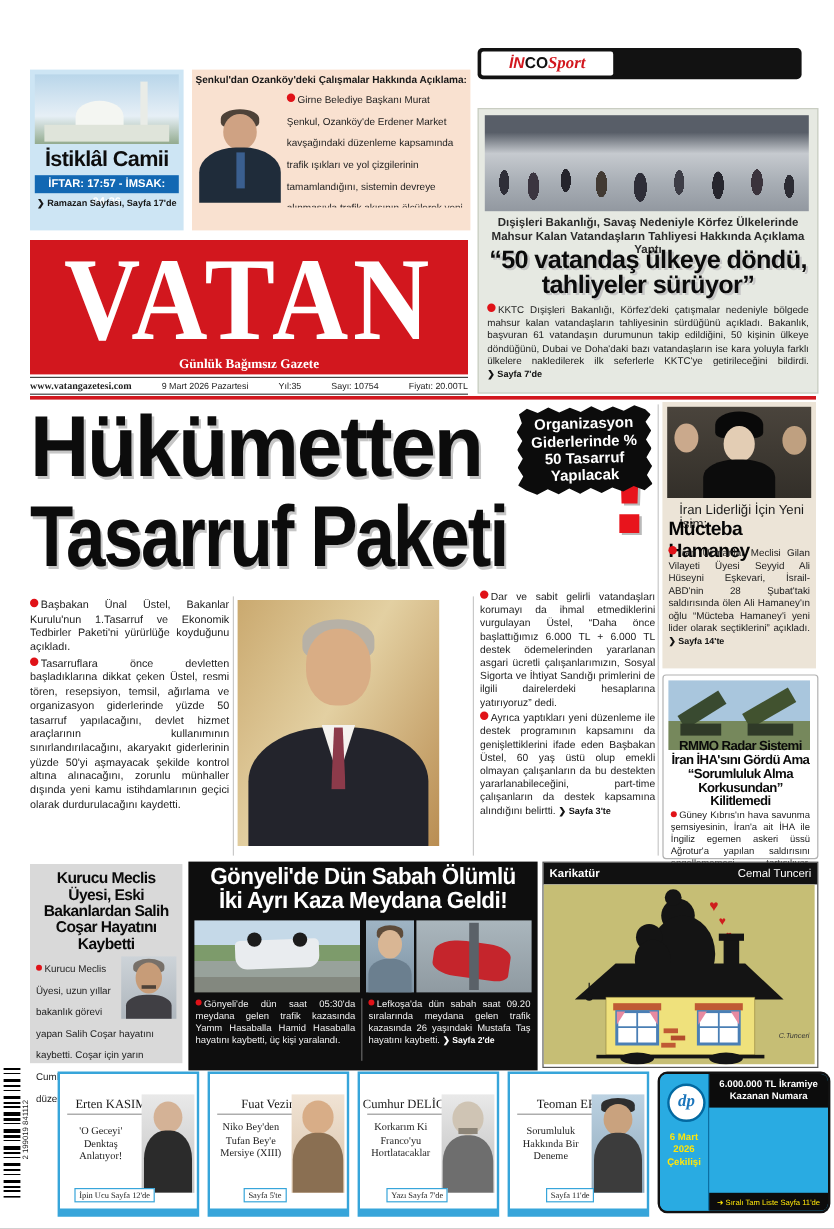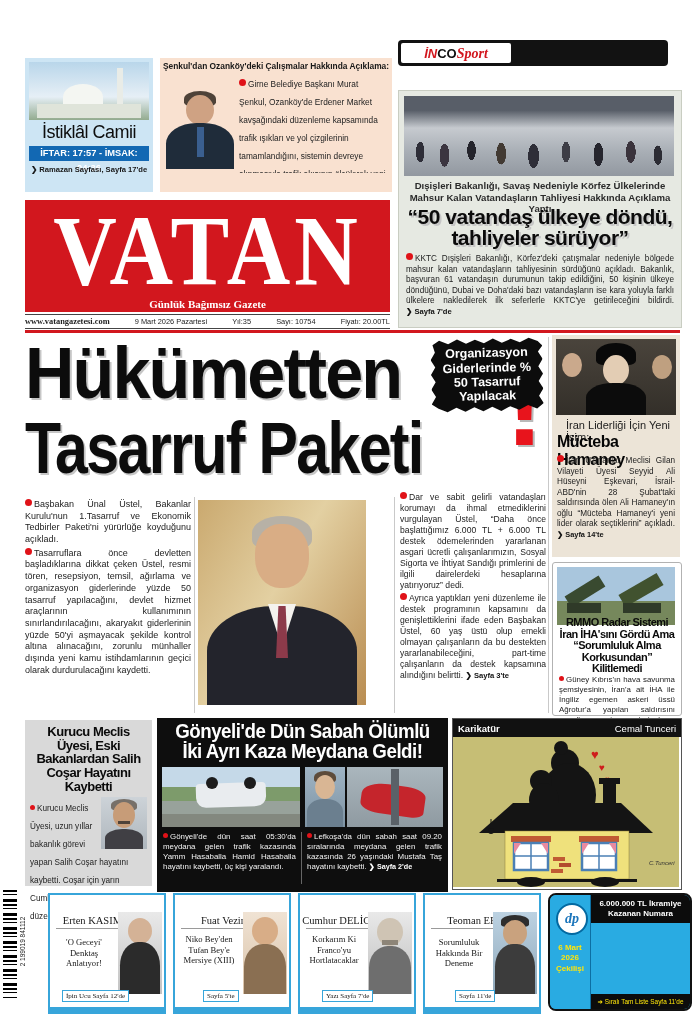--- a/index.html
+++ b/index.html
@@ -49,21 +49,21 @@
 <body>
 
 <div class="page">
 
   <div class="abs" style="left:25px;top:58px;width:128px;height:134px;background:#cde5f4;">
     <div class="abs mosque" style="left:4px;top:4px;width:120px;height:58px;">
       <div class="dome"></div>
       <div class="tower"></div>
       <div class="base"></div>
     </div>
-    <div class="abs center cond" style="left:0;top:64px;width:100%;font-size:18px;font-weight:normal;color:#0d0d0d;">İstiklâl Camii</div>
+    <div class="abs center cond" style="left:0;top:64px;width:100%;font-size:18px;font-weight:bold;color:#0d0d0d;">İstiklâl Camii</div>
     <div class="abs center" style="left:4px;top:88px;width:120px;height:15px;background:#1268b3;color:#fff;font-size:9.3px;font-weight:bold;line-height:15px;">İFTAR: 17:57 - İMSAK: 04:36</div>
     <div class="abs center" style="left:0;top:107px;width:100%;font-size:7.6px;font-weight:bold;">❯ Ramazan Sayfası, Sayfa 17'de</div>
   </div>
 
   <div class="abs" style="left:160px;top:58px;width:232px;height:134px;background:#f9e1d0;padding:0;">
     <div class="center" style="font-size:8.4px;font-weight:bold;padding-top:3px;">Şenkul'dan Ozanköy'deki Çalışmalar Hakkında Açıklama:</div>
     <div style="padding:2px 4px 0 4px;position:relative;height:100px;overflow:hidden;">
       <div style="float:left;width:72px;height:80px;margin:16px 3px 0 0;position:relative;">
         <div class="hair" style="left:20px;top:2px;width:32px;height:16px;background:#4e4238;"></div>
         <div class="head" style="left:22px;top:6px;width:28px;height:30px;background:#cfa283;"></div>

